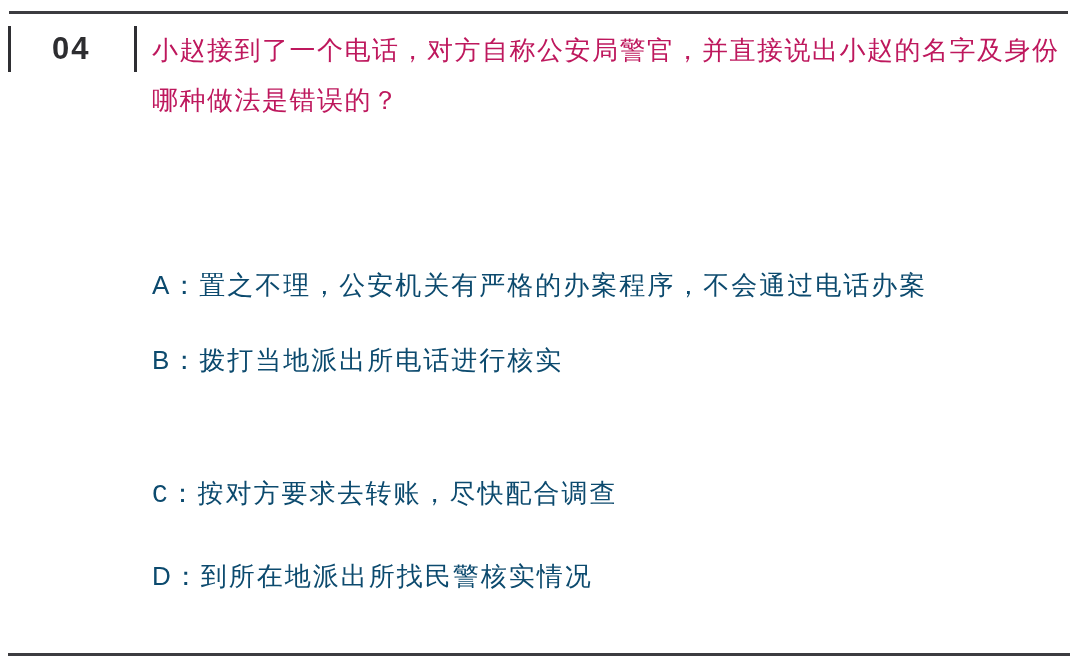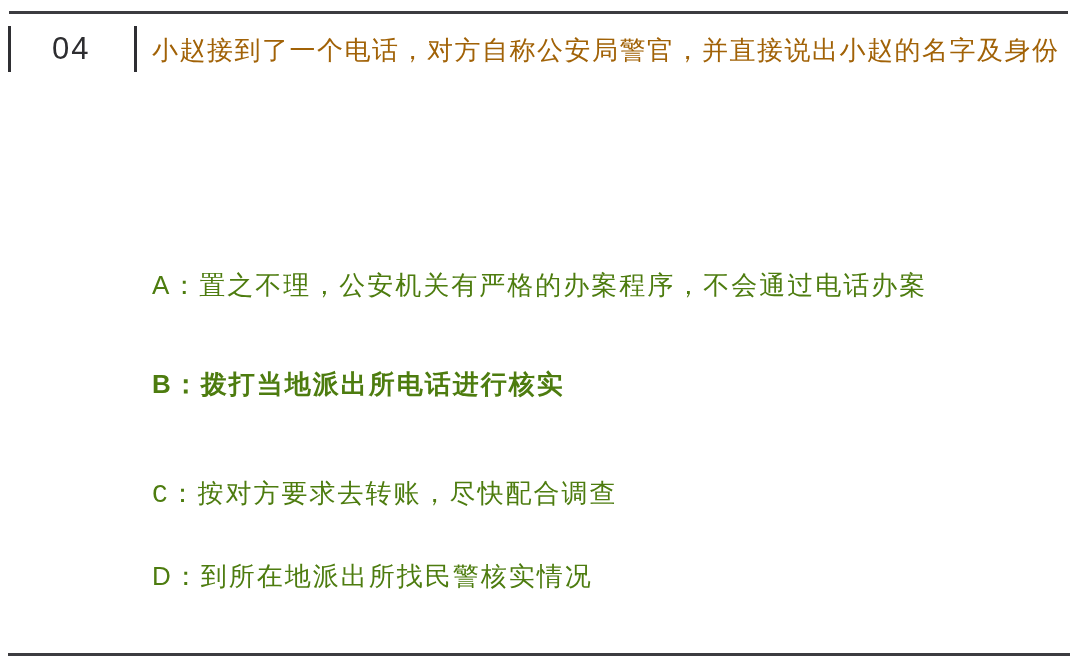--- a/index.html
+++ b/index.html
@@ -38,69 +38,70 @@
     top: 26px;
     background: #2f2f33;
   }
   .tick-left { left: 8px; }
   .tick-mid  { left: 134px; }
   .q-number {
     position: absolute;
     left: 52px;
     top: 31px;
     font-size: 31px;
-    font-weight: 400;
+    font-weight: 700;
     letter-spacing: 2px;
     color: #2d2d30;
     font-family: "Liberation Sans", sans-serif;
   }
   .q-text {
     position: absolute;
     left: 152px;
     top: 25px;
     width: 916px;
     font-size: 26px;
     font-weight: 300;
     line-height: 50px;
     letter-spacing: 1.5px;
-    color: #a16207;
+    color: #be185d;
   }
   .q-line {
     white-space: nowrap;
   }
   .option {
     position: absolute;
     left: 152px;
     font-size: 26px;
     font-weight: 300;
     line-height: 30px;
     letter-spacing: 2px;
-    color: #4d7c0f;
+    color: #0c4a6e;
     white-space: nowrap;
   }
   .option-a { top: 270px; }
-  .option-b { top: 369px; font-weight: bold; }
+  .option-b { top: 345px; }
   .option-c { top: 480px; font-family: Liberation Mono, monospace; }
   .option-d { top: 555px; margin-top: 6px; }
 </style>
 </head>
 <body>
 
 <div>
 
   <div class="rule rule-top"></div>
 
   <div class="tick tick-left"></div>
 
   <div class="q-number">04</div>
 
   <div class="tick tick-mid"></div>
 
   <div class="q-text">
     <div class="q-line">小赵接到了一个电话，对方自称公安局警官，并直接说出小赵的名字及身份</div>
+    <div class="q-line">哪种做法是错误的？</div>
   </div>
 
   <div class="option option-a"><span>A</span><span>：</span><span>置之不理，公安机关有严格的办案程序，不会通过电话办案</span></div>
 
   <div class="option option-b"><span>B</span><span>：</span><span>拨打当地派出所电话进行核实</span></div>
 
   <div class="option option-c"><span>C</span><span>：</span><span>按对方要求去转账，尽快配合调查</span></div>
 
   <div class="option option-d"><span>D</span><span>：</span><span>到所在地派出所找民警核实情况</span></div>
 

